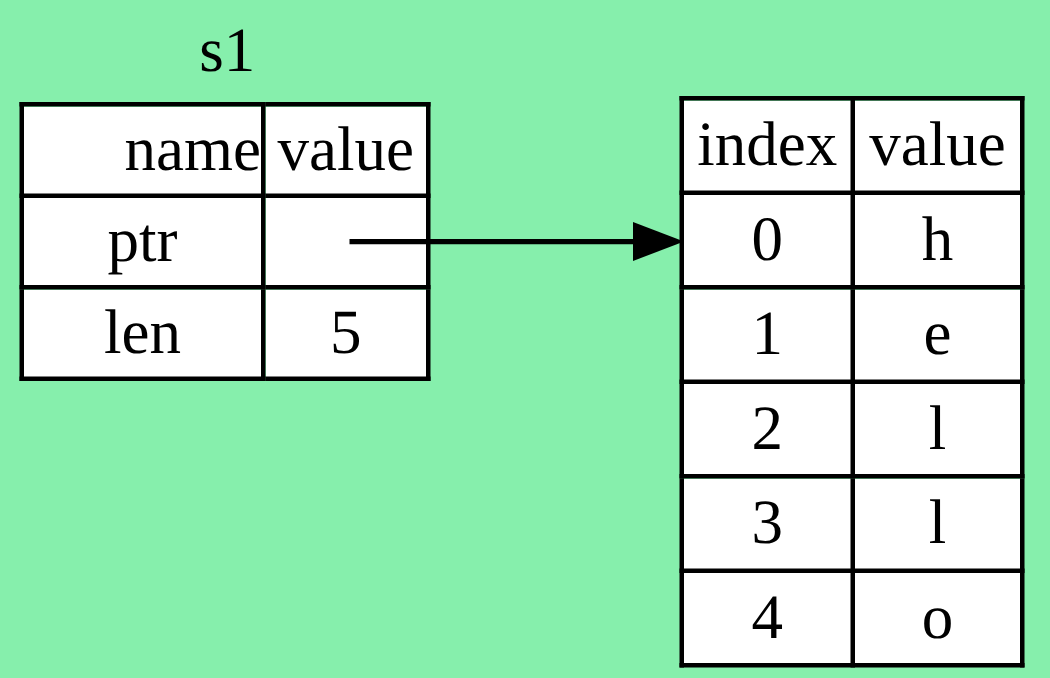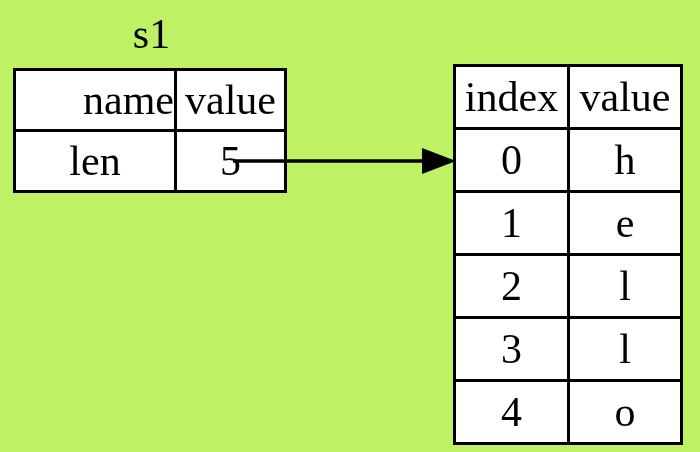--- a/index.html
+++ b/index.html
@@ -4,21 +4,21 @@
 <style>
   html, body {
     margin: 0;
     padding: 0;
     background: #ffffff;
   }
   .canvas {
     position: relative;
     width: 700px;
     height: 452px;
-    background: #bef264;
+    background: #86efac;
     color: #000000;
     font-family: "Liberation Serif", "DejaVu Serif", serif;
     overflow: hidden;
   }
   .diagram-title {
     position: absolute;
     left: 13px;
     top: 10px;
     width: 277px;
     text-align: center;
@@ -66,20 +66,24 @@
 
   <div class="diagram-title">s1</div>
 
   <table class="mem" id="stack-table">
     <tbody>
         <tr>
       <td class="col-name">name</td>
       <td class="col-value">value</td>
     </tr>
     <tr>
+      <td>ptr</td>
+      <td></td>
+    </tr>
+    <tr>
       <td>len</td>
       <td>5</td>
     </tr>
   </tbody>
     </table>
 
   <table class="mem" id="heap-table">
     <tbody>
         <tr>
       <td class="col-index">index</td>

